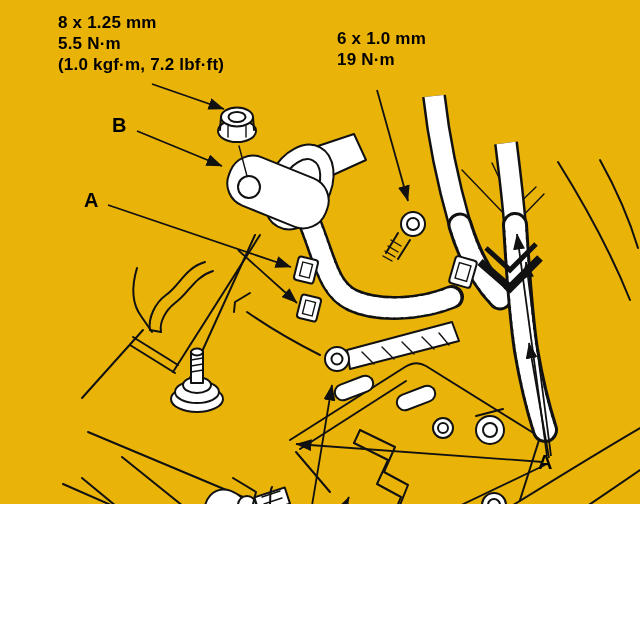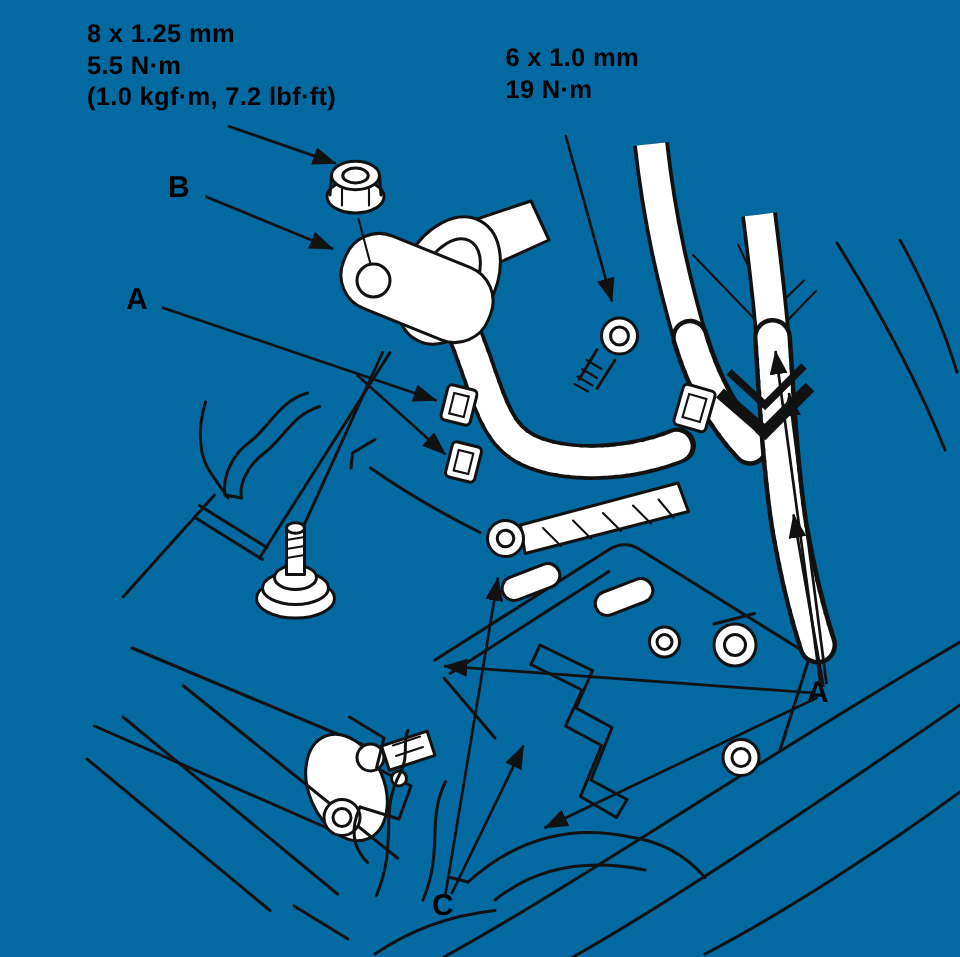--- a/index.html
+++ b/index.html
@@ -1,17 +1,17 @@
 <!DOCTYPE html>
 <html><head>
 <meta charset="utf-8">
 <style>
   html,body{margin:0;padding:0;background:#fff;}
   .stage{
-    position:relative;width:640px;height:638px;background:#0369a1;overflow:hidden;
+    position:relative;width:640px;height:504px;background:#eab308;overflow:hidden;
     font-family:"Liberation Sans",sans-serif;color:#000;
   }
   .spec{
     position:absolute;font-size:17px;font-weight:bold;line-height:21px;
     white-space:nowrap;letter-spacing:0.2px;
   }
   .spec div{white-space:nowrap;}
   .callout{
     position:absolute;font-size:20px;font-weight:bold;line-height:20px;
   }

